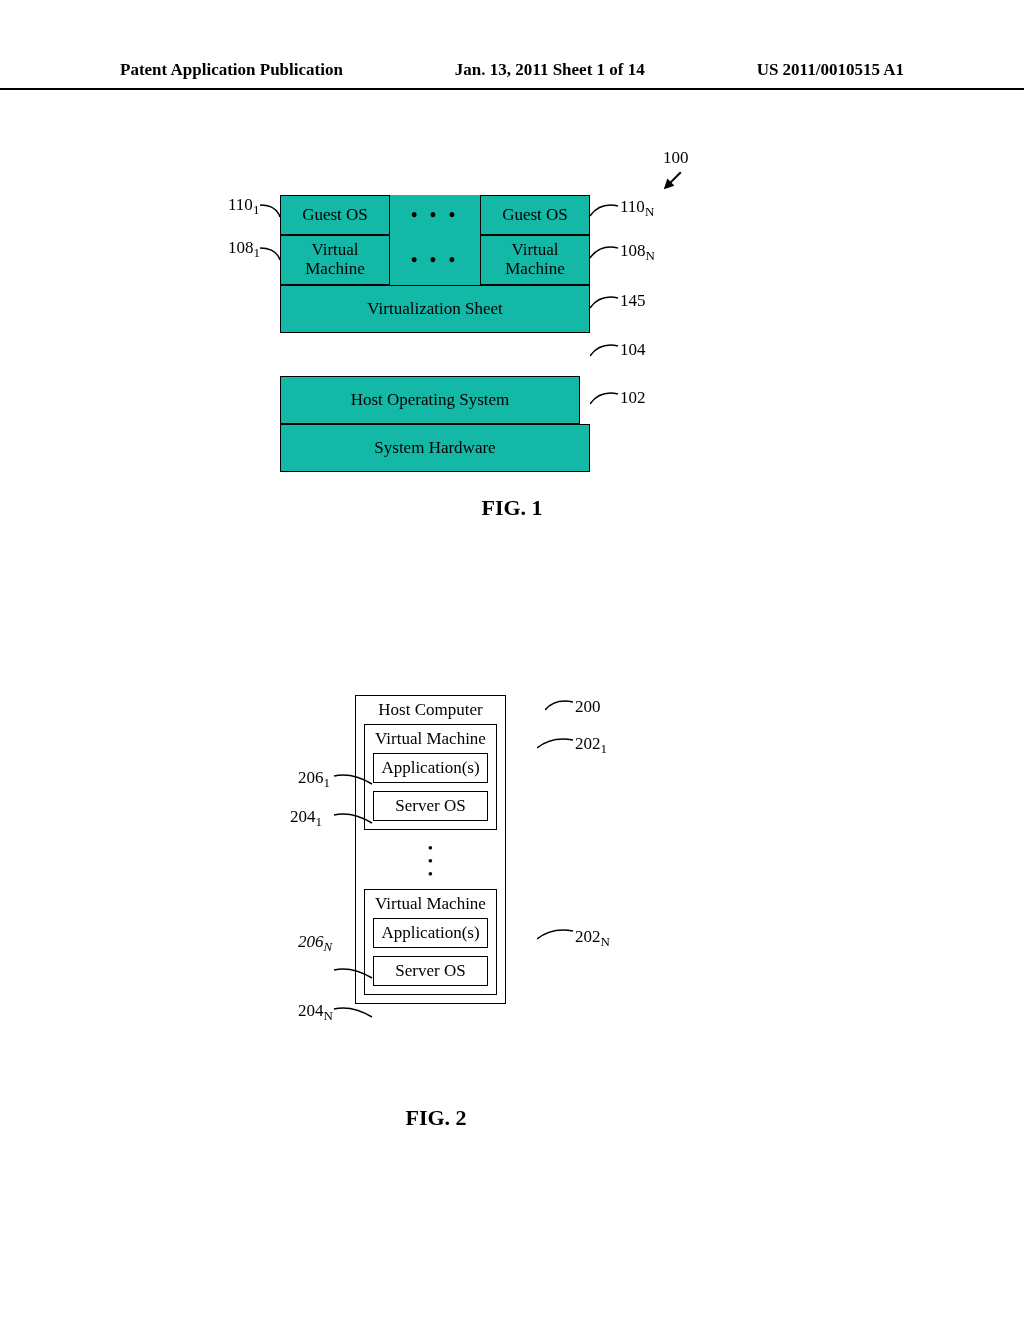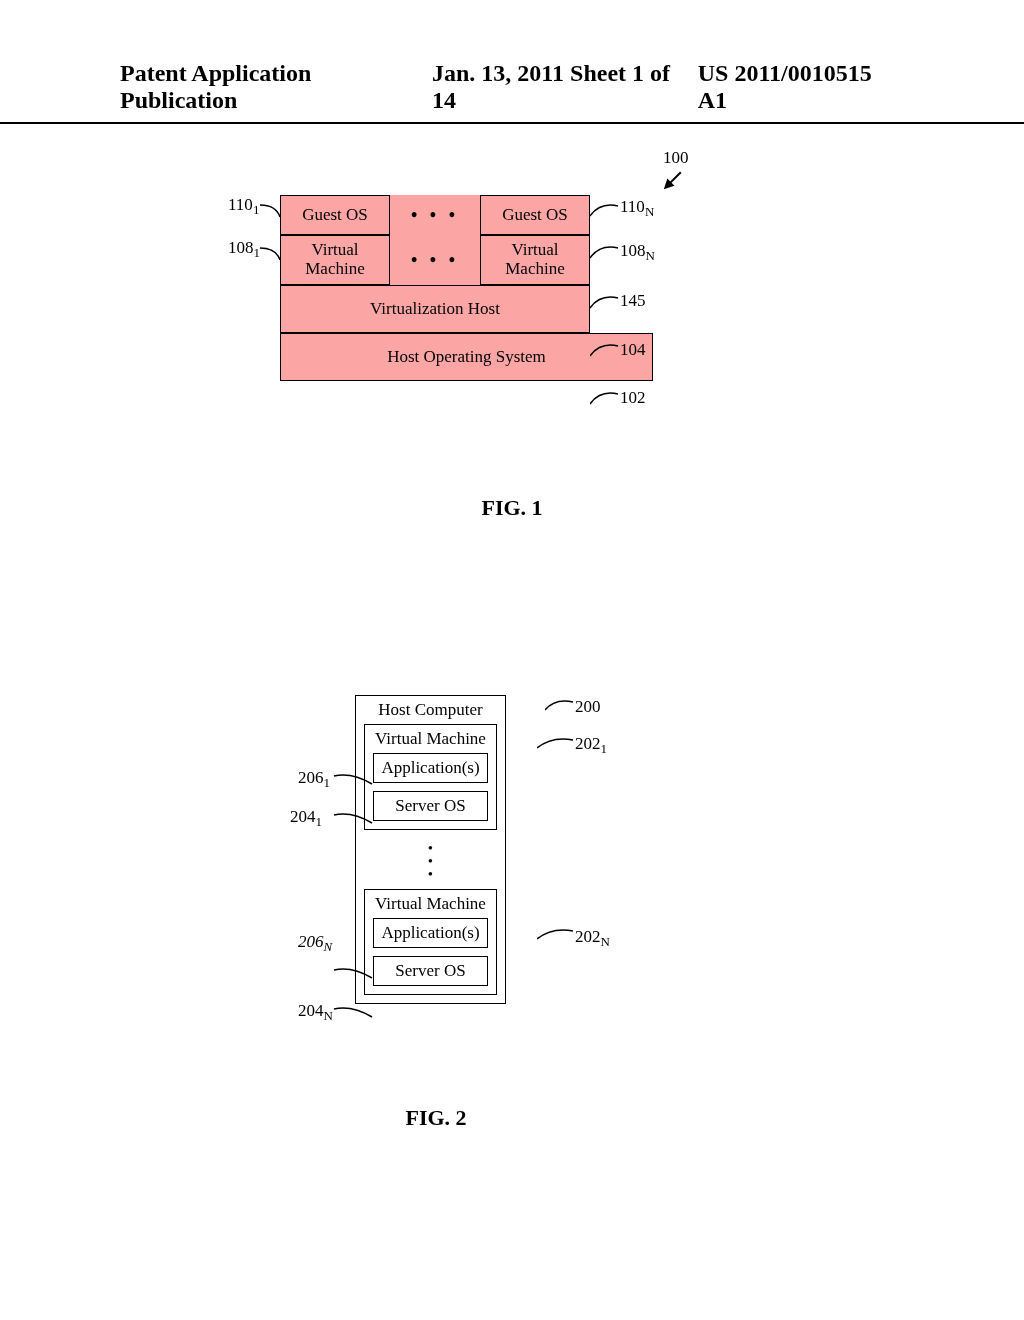--- a/index.html
+++ b/index.html
@@ -7,42 +7,42 @@
       font-family: "Times New Roman", Times, serif;
       background: #fff;
       width: 1024px;
       height: 1320px;
       position: relative;
     }
     .header {
       display: flex;
       justify-content: space-between;
       padding: 60px 120px 8px 120px;
-      font-size: 24px;
+      font-size: 17px;
       font-weight: bold;
       border-bottom: 2px solid #000;
       margin: 0 0 0 0;
     }
     
     
     .fig1-wrap {
       position: absolute;
       top: 195px;
       left: 280px;
       width: 310px;
     }
     .fig1-row { display: flex; }
     .fig1-box {
       border: 1.5px solid #000;
       text-align: center;
       font-size: 17px;
       display: flex;
       align-items: center;
       justify-content: center;
-      background: #fca5a5;
+      background: #14b8a6;
     }
     .dots {
       border: none;
       font-size: 18px;
       letter-spacing: 4px;
       font-weight: bold;
     }
     .fig-caption {
       font-size: 22px;
       font-weight: bold;
@@ -135,22 +135,23 @@
     <div class="fig1-box" style="width:110px;height:50px;flex-direction:column;line-height:1.1;">
       <span>Virtual</span>
       <span>Machine</span>
     </div>
     <div class="fig1-box dots" style="width:90px;height:50px;">• • •</div>
     <div class="fig1-box" style="width:110px;height:50px;flex-direction:column;line-height:1.1;">
       <span>Virtual</span>
       <span>Machine</span>
     </div>
   </div>
-  <div class="fig1-box" style="width:310px;height:48px;">Virtualization Host</div>
-  <div class="fig1-box" style="width:373px;height:48px;">Host Operating System</div>
+  <div class="fig1-box" style="width:310px;height:48px;">Virtualization Sheet</div>
+  <div class="fig1-box" style="width:300px;height:48px;margin-top:43px;">Host Operating System</div>
+  <div class="fig1-box" style="width:310px;height:48px;">System Hardware</div>
 </div>
 
 <div class="ann" style="top:195px; left:228px;">
   <span>110</span><sub>1</sub>
 </div>
 <svg class="leader" style="top:203px; left:258px;" width="24" height="18">
   <path d="M2 2 Q 18 2 22 14"></path>
 </svg>
 
 <div class="ann" style="top:238px; left:228px;">

